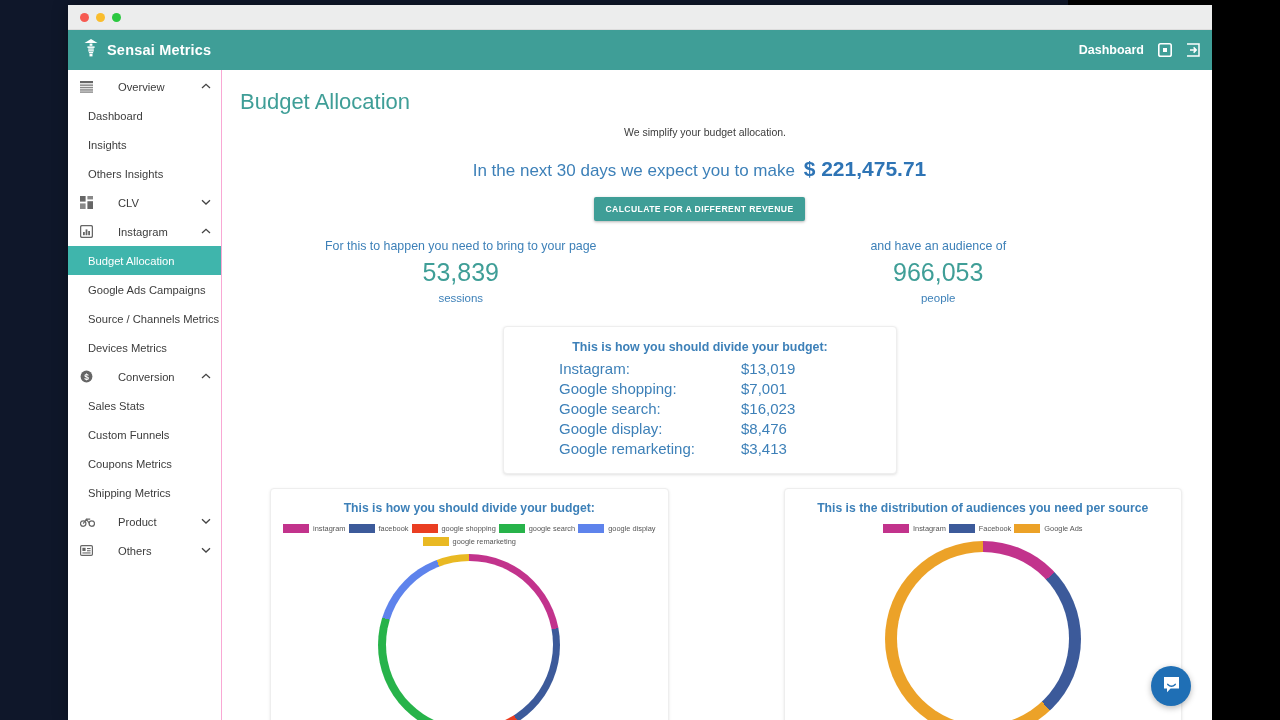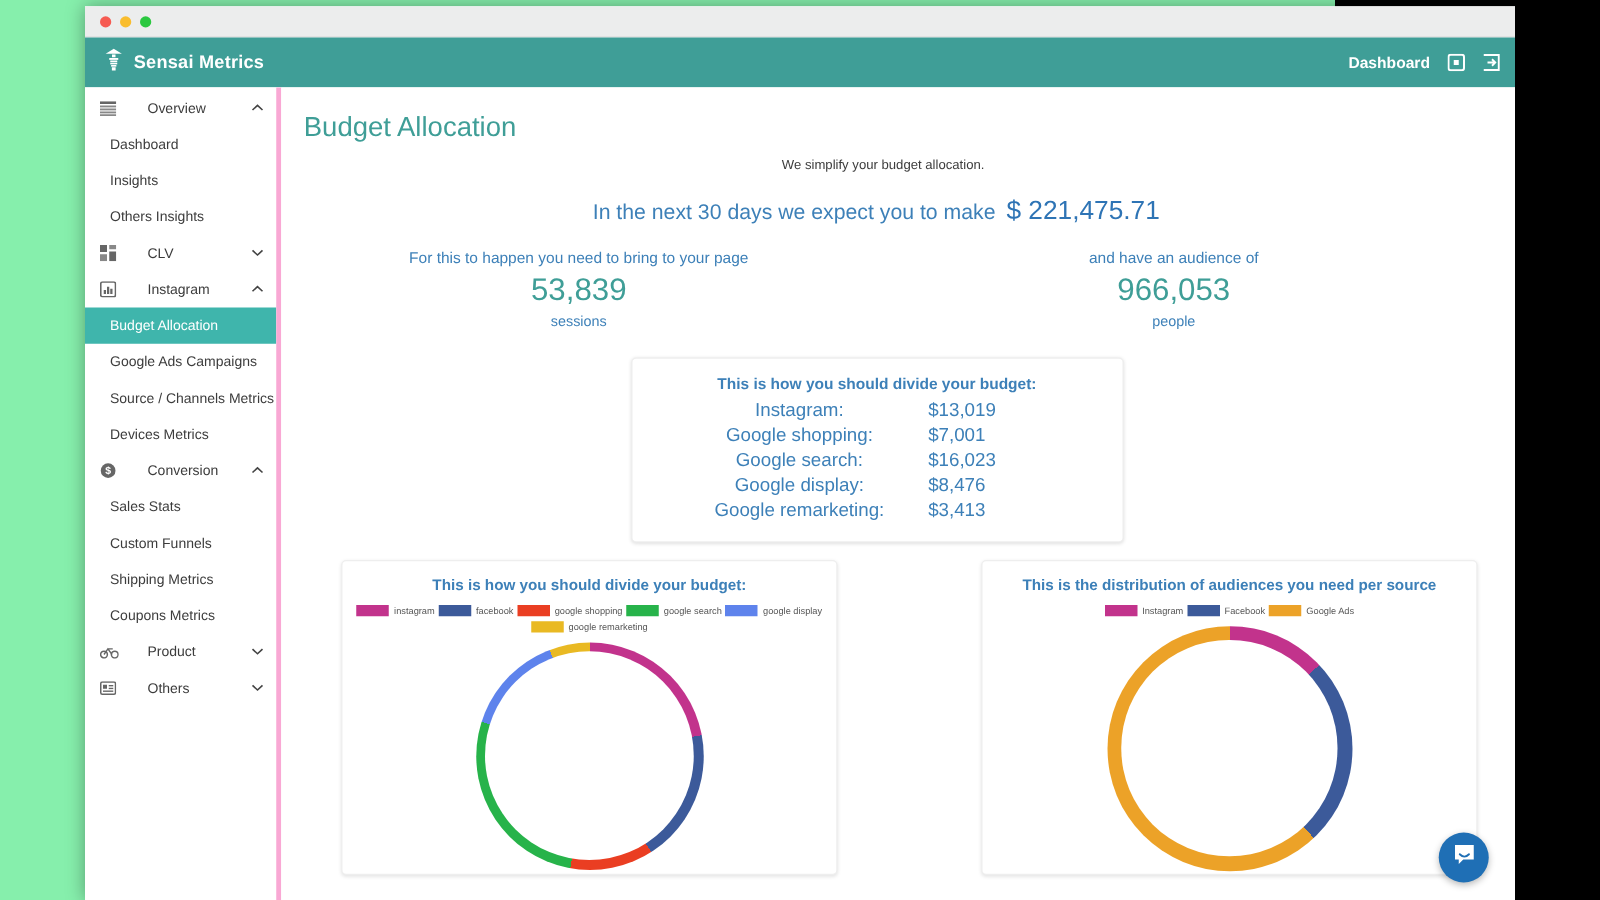--- a/index.html
+++ b/index.html
@@ -5,21 +5,21 @@
   html, body {
     margin: 0; padding: 0;
     width: 1280px; height: 720px;
     background: #000000;
     font-family: "Liberation Sans", sans-serif;
     overflow: hidden;
   }
   #screen {
     position: relative;
     width: 1068px; height: 720px;
-    background: #86efac;
+    background: #0f172a;
   }
   
   .window {
     position: absolute;
     left: 68px; top: 5px;
     width: 1144px; height: 715px;
     background: #ffffff;
     box-shadow: 0 0 14px rgba(0,0,0,0.35);
     overflow: hidden;
   }
@@ -51,21 +51,21 @@
   .topbar-right { display: flex; align-items: center; gap: 14px; }
   .topbar-link { color: #ffffff; font-size: 12.5px; font-weight: bold; }
   .tb-icon { display: flex; align-items: center; }
 
   
   .body-wrap { display: flex; height: 651px; background: #ffffff; }
 
   .sidebar {
     width: 153px;
     background: #ffffff;
-    border-right: 4px solid #f9a8d4;
+    border-right: 1px solid #f9a8d4;
     padding-top: 2px;
     flex: 0 0 153px;
     overflow: hidden;
   }
   .nav-group {
     display: flex; align-items: center;
     height: 29px;
     padding: 0 10px 0 12px;
     gap: 0;
   }
@@ -99,21 +99,21 @@
   .subtitle {
     text-align: center; color: #3c3c3c;
     font-size: 10.5px; margin-top: 11px;
     padding-right: 24px;
   }
   .expect-line {
     text-align: center; margin-top: 19px; padding-right: 35px;
     color: #3d80b8; font-size: 17px;
   }
   .expect-amount {
-    font-size: 21px; font-weight: normal; color: #2e74b5;
+    font-size: 21px; font-weight: bold; color: #2e74b5;
     margin-left: 4px;
   }
   .calc-btn-row { text-align: center; margin-top: 16px; padding-right: 35px; }
   .calc-btn {
     display: inline-block;
     background: #3f9e97; color: #ffffff;
     font-size: 8.6px; font-weight: bold; letter-spacing: .4px;
     padding: 7px 11px; border: none; border-radius: 2px;
     box-shadow: 0 1px 3px rgba(0,0,0,0.3);
     cursor: pointer;
@@ -138,21 +138,21 @@
     position: relative; left: -17px;
   }
   .budget-head {
     text-align: center; color: #3d80b8;
     font-size: 12.4px; font-weight: bold; margin-bottom: 5px;
   }
   .budget-row {
     display: flex; justify-content: center; align-items: baseline;
     font-size: 15px; color: #3d80b8; line-height: 1.33;
   }
-  .budget-row .bl { text-align: center; width: 158px; }
+  .budget-row .bl { text-align: left; width: 158px; }
   .budget-row .bv { text-align: left; width: 100px; padding-left: 24px; }
 
   .charts-row {
     display: flex; gap: 115px; margin-top: 14px;
     padding: 0 30px 0 48px;
   }
   .chart-card {
     flex: 1;
     background: #ffffff;
     border: 1px solid #eeeeee;
@@ -306,22 +306,22 @@
           </span>
           <span class="g-label">Conversion</span>
           <span class="chev">
             <svg width="10" height="6" viewBox="0 0 10 6">
                 <path d="M1 5 L5 1.3 L9 5" fill="none" stroke="#444" stroke-width="1.3"></path>
               </svg>
           </span>
         </div>
         <div class="nav-item">Sales Stats</div>
         <div class="nav-item">Custom Funnels</div>
+        <div class="nav-item">Coupons Metrics</div>
         <div class="nav-item">Shipping Metrics</div>
-        <div class="nav-item">Coupons Metrics</div>
 
         <div class="nav-group">
           <span class="g-icon">
             <svg width="15" height="11" viewBox="0 0 15 11">
               <circle cx="3.2" cy="7.6" r="2.7" fill="none" stroke="#666" stroke-width="1.2"></circle>
               <circle cx="11.8" cy="7.6" r="2.7" fill="none" stroke="#666" stroke-width="1.2"></circle>
               <path d="M3.2 7.6 L6.3 3.1 L9.6 7.6 M6.3 3.1 L10.2 3.1" fill="none" stroke="#666" stroke-width="1.1"></path>
             </svg>
           </span>
           <span class="g-label">Product</span>
@@ -353,20 +353,23 @@
 
       <main class="main">
         <h1 class="page-title">Budget Allocation</h1>
         <div class="subtitle">We simplify your budget allocation.</div>
 
         <div class="expect-line">
           <span>In the next 30 days we expect you to make</span>
           <span class="expect-amount">$ 221,475.71</span>
         </div>
 
+        <div class="calc-btn-row">
+          <button class="calc-btn">CALCULATE FOR A DIFFERENT REVENUE</button>
+        </div>
 
         <div class="stats-row">
           <div class="stat-col">
             <div class="stat-label">For this to happen you need to bring to your page</div>
             <div class="stat-value">53,839</div>
             <div class="stat-unit">sessions</div>
           </div>
           <div class="stat-col">
             <div class="stat-label">and have an audience of</div>
             <div class="stat-value">966,053</div>

